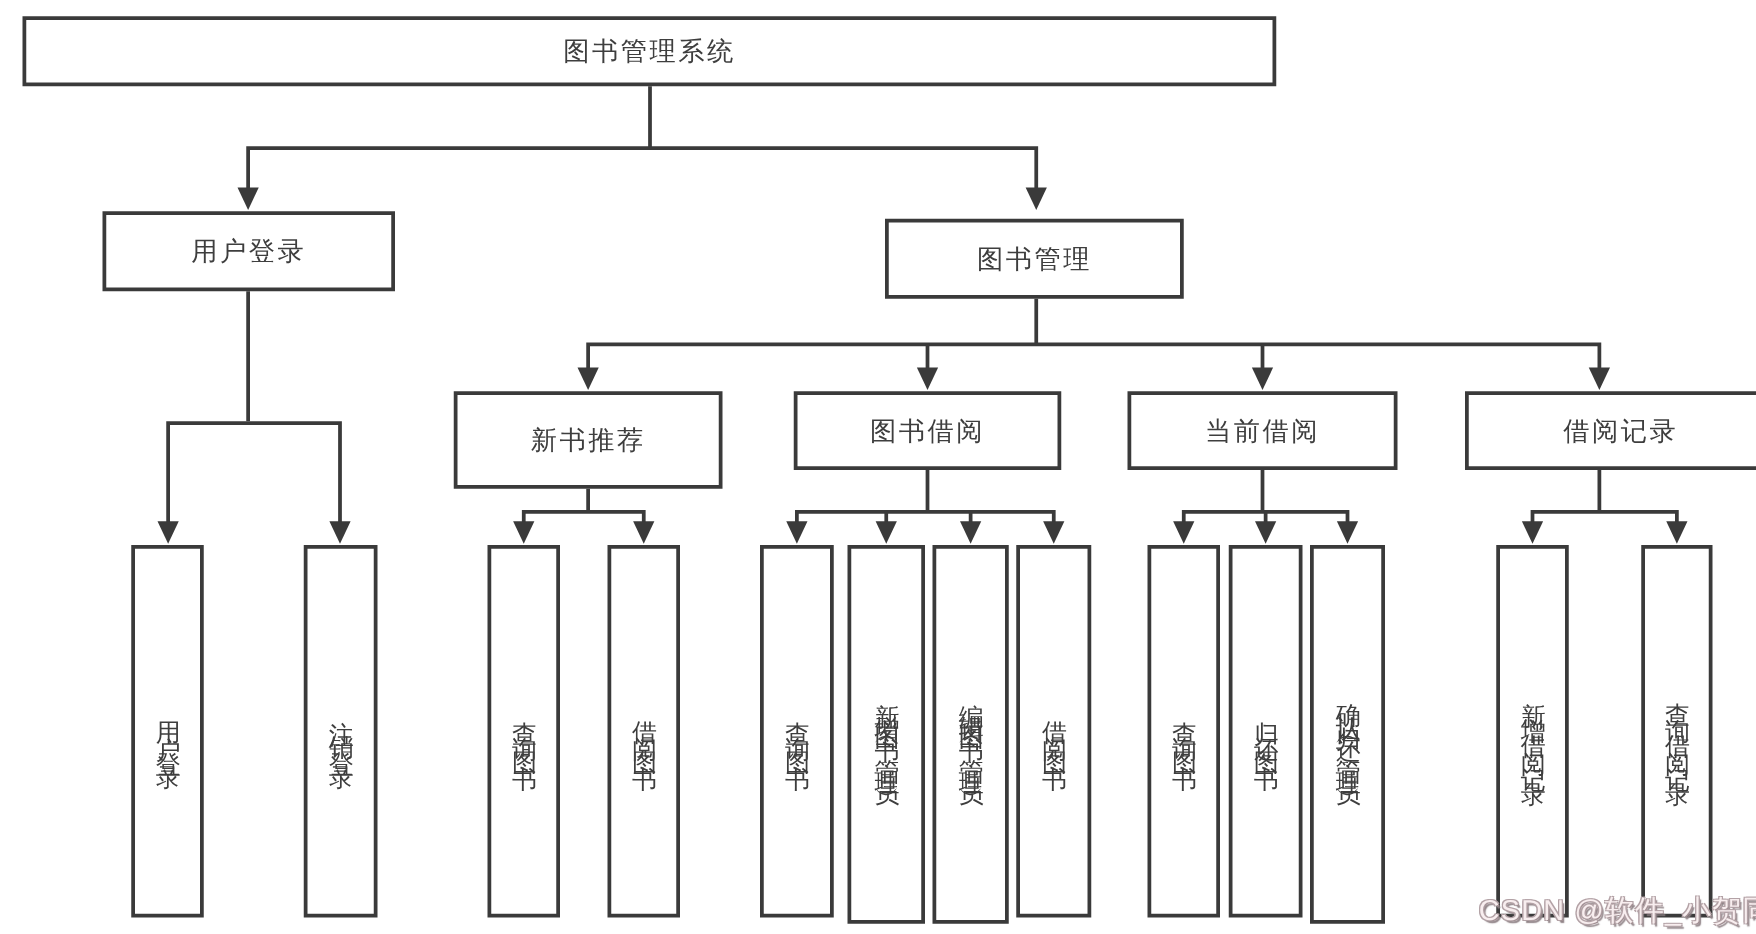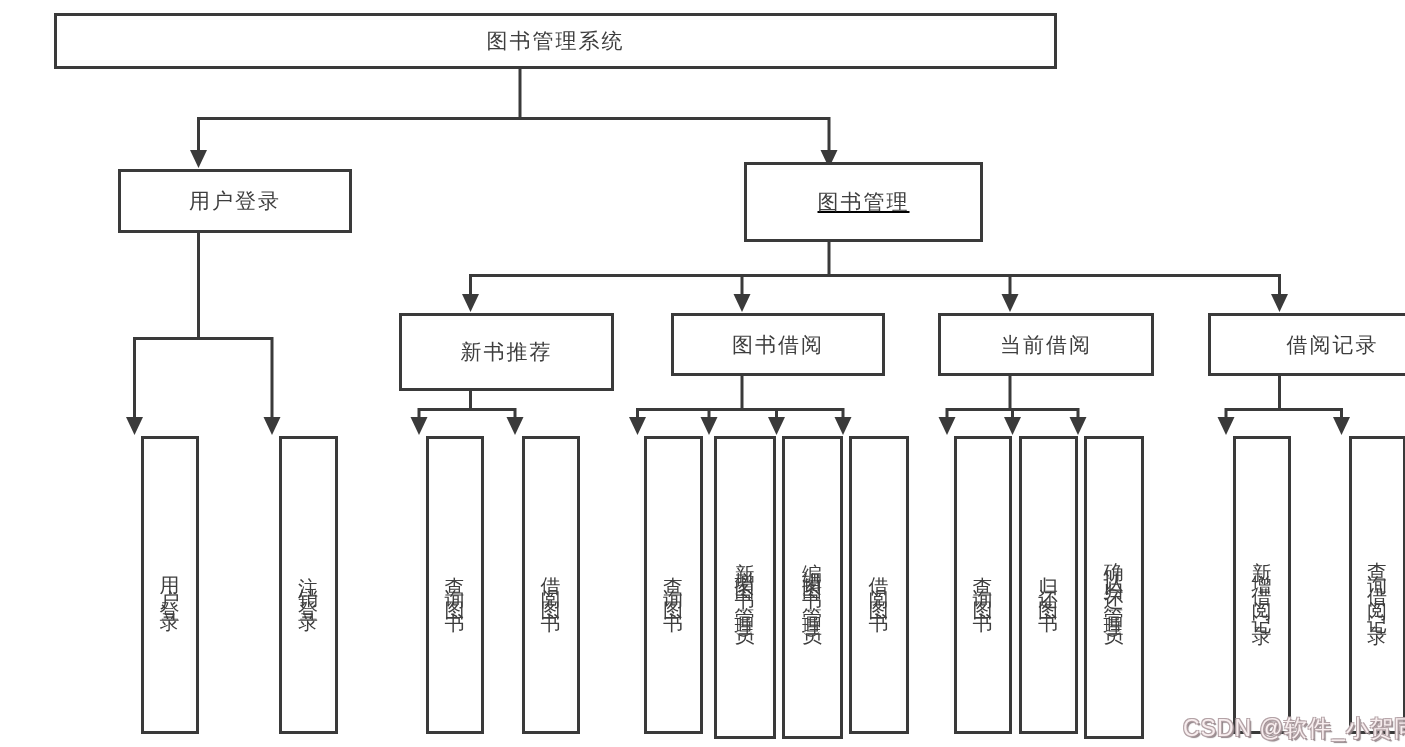--- a/index.html
+++ b/index.html
@@ -4,21 +4,21 @@
 <style>
   html,body { margin:0; padding:0; background:#ffffff; }
   #stage {
     position:relative; width:1405px; height:747px; background:#ffffff;
     font-family:"Liberation Sans","DejaVu Sans",sans-serif; overflow:hidden;
   }
   #wires { position:absolute; left:0; top:0; width:1405px; height:747px; }
   .box {
     position:absolute; box-sizing:border-box;
     border:3px solid #3a3a3a; background:#ffffff;
-    display:flex; align-items:center; justify-content:center;margin-left:36px;
+    display:flex; align-items:center; justify-content:center;
   }
   .hlabel { font-size:21px; color:#3e3e3e; letter-spacing:2px; white-space:nowrap; }
   .vlabel { writing-mode:vertical-rl; text-orientation:mixed; font-size:20px; color:#3e3e3e; line-height:1; }
   .sp4 { letter-spacing:12px; }
   .sp6 { letter-spacing:13px; }
   .sp9 { letter-spacing:9px; }
   #watermark {
     position:absolute; left:1183px; top:713px; white-space:nowrap;
     font-size:23px; letter-spacing:1px;
     color:#f8eeef;
@@ -76,21 +76,21 @@
     </g>
   </svg>
 
   <div class="box" style="left:18px; top:13px; width:1003px; height:56px;">
     <span class="hlabel">图书管理系统</span>
   </div>
 
   <div class="box" style="left:82px; top:169px; width:234px; height:64px;">
     <span class="hlabel">用户登录</span>
   </div>
-  <div class="box" style="left:708px; top:162px; width:239px; height:80px;text-decoration:underline;">
+  <div class="box" style="left:708px; top:175px; width:239px; height:64px;">
     <span class="hlabel">图书管理</span>
   </div>
 
   <div class="box" style="left:363px; top:313px; width:215px; height:78px;">
     <span class="hlabel">新书推荐</span>
   </div>
   <div class="box" style="left:635px; top:313px; width:214px; height:63px;">
     <span class="hlabel">图书借阅</span>
   </div>
   <div class="box" style="left:902px; top:313px; width:216px; height:63px;">

